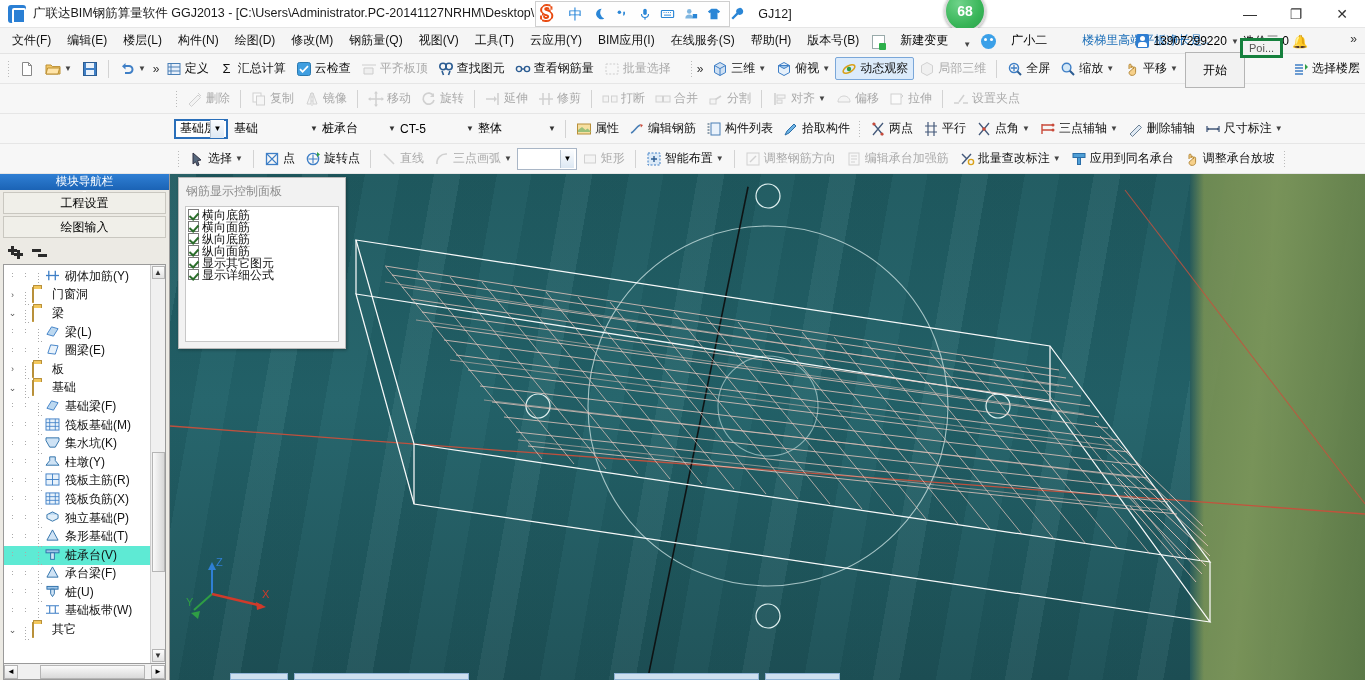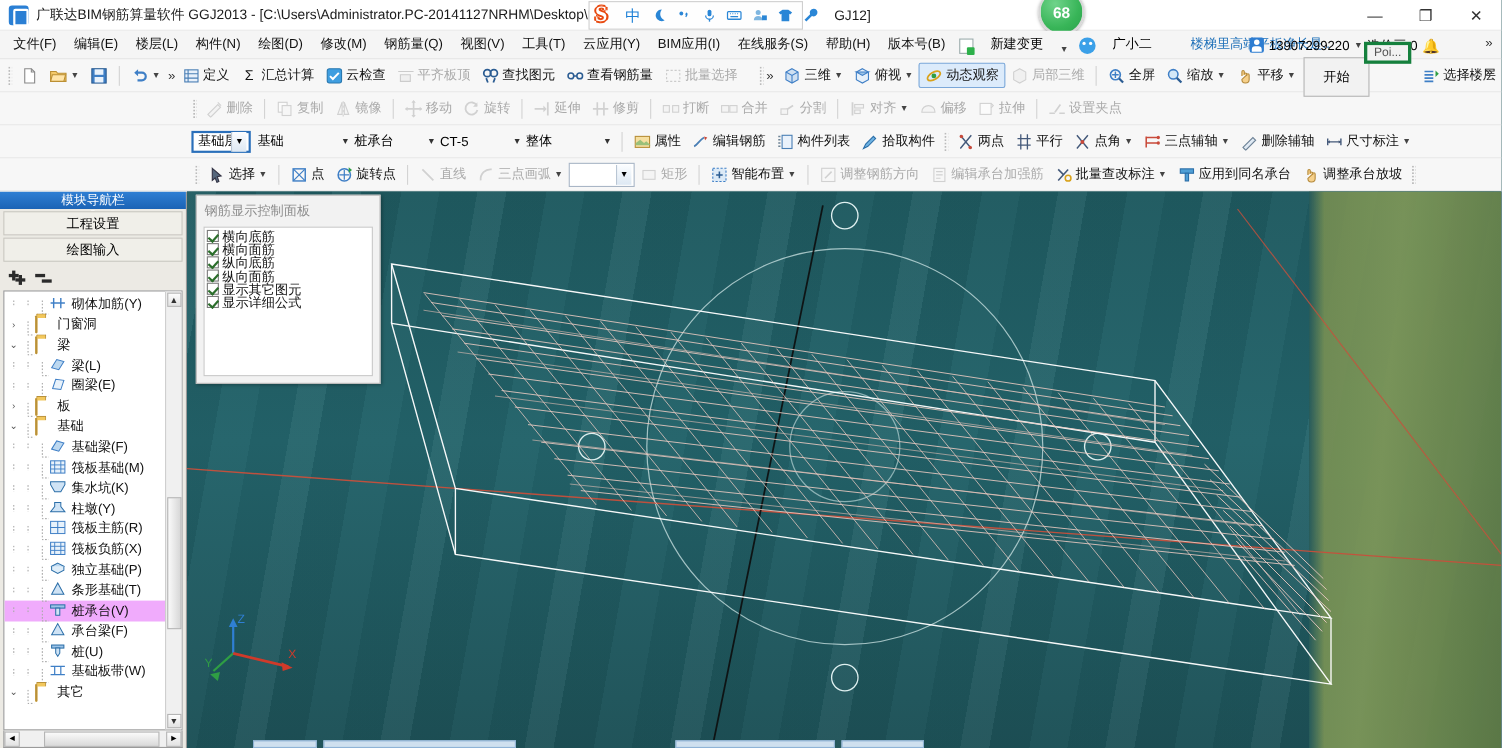--- a/index.html
+++ b/index.html
@@ -115,21 +115,21 @@
       linear-gradient(#2b2b2b,#2b2b2b) center/9px 3px no-repeat,
       linear-gradient(#2b2b2b,#2b2b2b) center/3px 9px no-repeat;}
   .ic-minusminus{width:18px;}
   .ic-minusminus:before,.ic-minusminus:after{content:"";position:absolute;background:#2b2b2b;height:3px;width:9px;}
   .ic-minusminus:before{left:0;top:4px;}
   .ic-minusminus:after{left:6px;top:9px;}
 
   .tree-wrap{flex:1;margin:0 3px;border:1px solid #9a9a9a;background:#fff;display:flex;min-height:0;position:relative;}
   .tree{flex:1;overflow:hidden;padding:2px 0 0 0;}
   .trow{height:18.6px;display:flex;align-items:center;font-size:12px;white-space:nowrap;padding-left:2px;}
-  .trow.sel{background:#f0abfc;}
+  .trow.sel{background:#5eead4;}
   .tw{width:13px;text-align:center;font-size:9px;color:#555;flex:none;}
   .dotline{width:13px;flex:none;position:relative;}
   .dotline:before{content:"";position:absolute;left:6px;top:-3px;bottom:-3px;width:1px;
     background-image:linear-gradient(#aaa 50%,transparent 50%);background-size:1px 3px;}
   .dashelbow{width:13px;flex:none;position:relative;}
   .dashelbow:before{content:"";position:absolute;left:6px;top:-3px;height:12px;width:1px;
     background-image:linear-gradient(#aaa 50%,transparent 50%);background-size:1px 3px;}
   .dashelbow:after{content:"";position:absolute;left:6px;top:9px;width:6px;height:1px;
     background-image:linear-gradient(90deg,#aaa 50%,transparent 50%);background-size:3px 1px;}
   .ti{width:17px;height:15px;flex:none;margin-right:3px;position:relative;}

